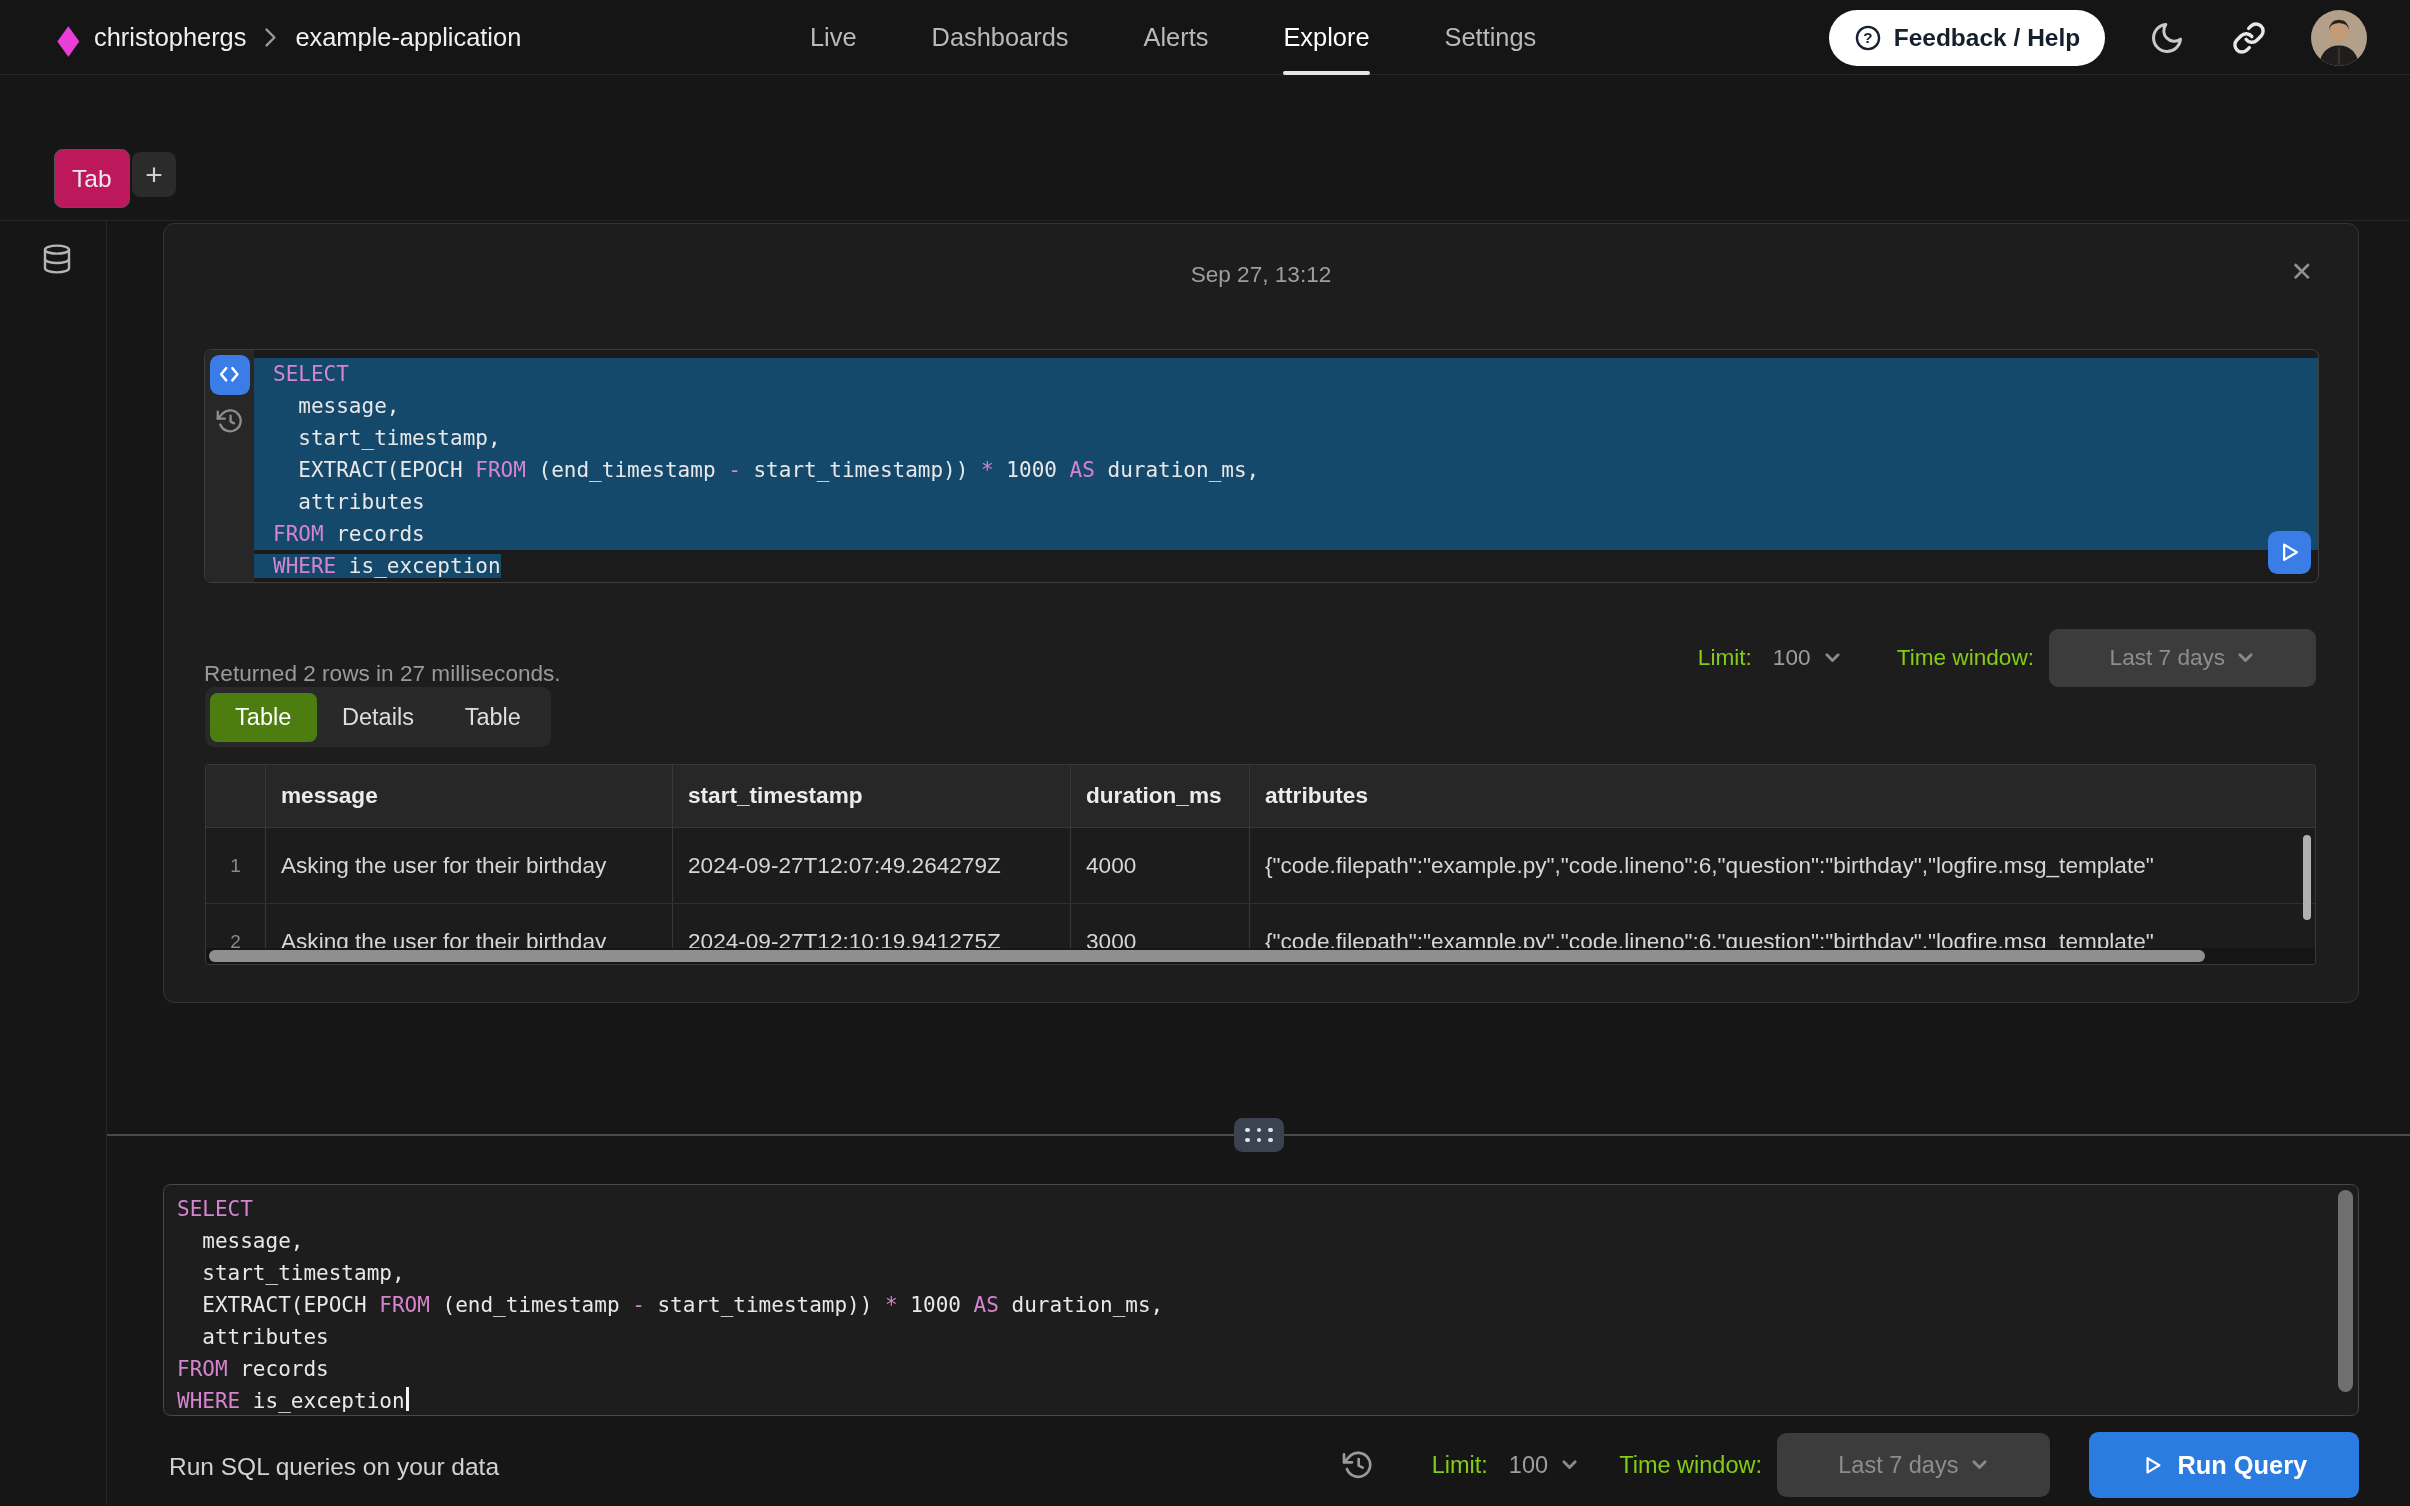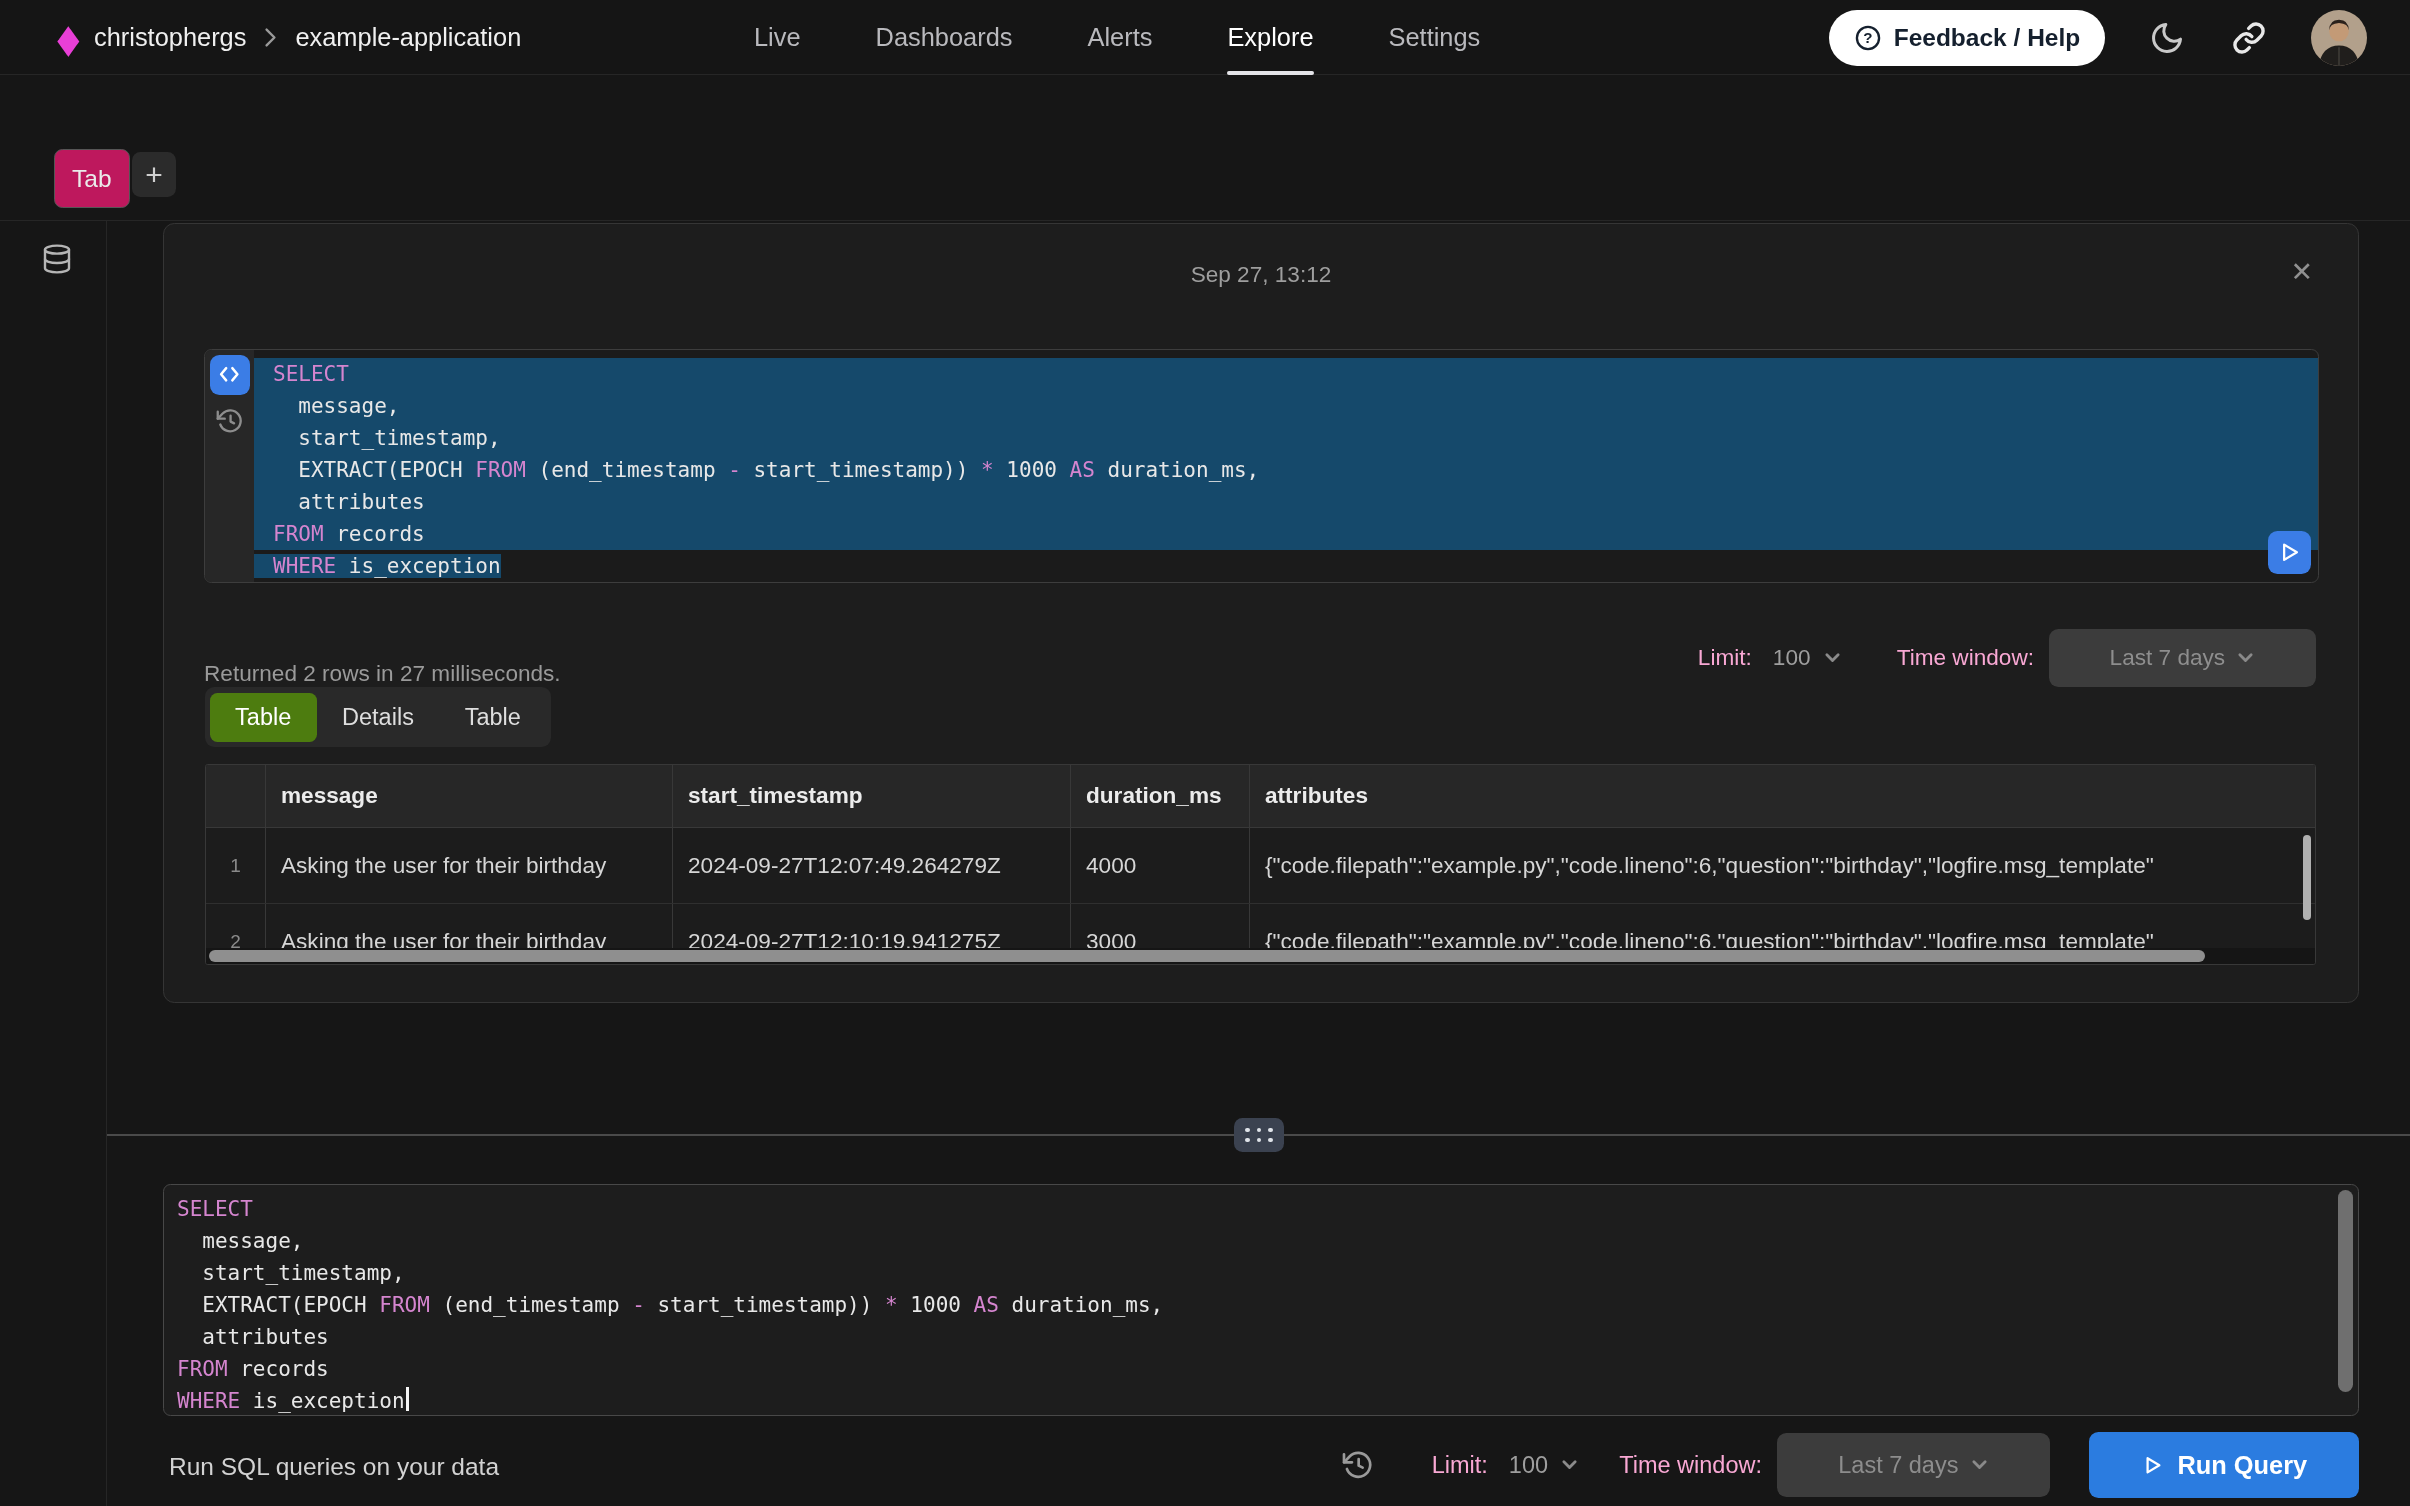--- a/index.html
+++ b/index.html
@@ -13,21 +13,21 @@
   svg { display:block; }
 
   
   .header { position:absolute; top:0; left:0; right:0; height:75px;
     background:#151515; border-bottom:0.9px solid #262626; }
   .logo { position:absolute; left:53px; top:7.5px; font-size:40px; color:var(--pink);
     transform:scaleX(0.72); line-height:60px; }
   .breadcrumb { position:absolute; left:94px; top:0; height:75px; display:flex; align-items:center; gap:17px;
     font-size:25.4px; font-weight:500; color:#f0f0f0; }
   .crumb-sep { display:flex; align-items:center; }
-  .nav { position:absolute; left:754px; top:0; height:75px; display:flex; gap:75px; }
+  .nav { position:absolute; left:810px; top:0; height:75px; display:flex; gap:75px; }
   .nav-item { position:relative; height:75px; display:flex; align-items:center;
     font-size:25.4px; color:#b9b9bd; cursor:pointer; }
   .nav-item.active { color:#ffffff; font-weight:500; }
   .nav-item.active::after { content:""; position:absolute; left:0; right:0; bottom:0;
     height:3.8px; border-radius:1.9px; background:#e4e4e8; }
   .hdr-right { position:absolute; left:1829px; top:0; height:75px; display:flex; align-items:center; }
   .feedback-btn { height:56px; padding:0 24.5px; background:#ffffff; border-radius:28px;
     display:flex; align-items:center; gap:12.2px; color:#15202e; font-size:24.5px; font-weight:600; cursor:pointer; }
   .icon-moon { margin-left:44px; cursor:pointer; }
   .icon-link { margin-left:47px; cursor:pointer; }
@@ -67,21 +67,21 @@
   .tok-k { color:var(--kw); }
   .tok-p { color:#e8e8e8; }
   .run-icon-btn { position:absolute; right:7.5px; bottom:8.5px; width:43px; height:43px;
     border-radius:9.4px; background:var(--icon-blue); display:flex; align-items:center; justify-content:center;
     cursor:pointer; z-index:2; }
 
   .status-row { position:absolute; left:40px; right:42px; top:405px; height:58px;
     display:flex; align-items:flex-end; font-size:22.6px; }
   .status-text { color:#9a9a9a; }
   .ctl { display:flex; align-items:center; }
-  .ctl-label { color:#f9a8d4; }
+  .ctl-label { color:#84cc16; }
   .ctl-value { color:#9e9e9e; margin-left:21px; display:flex; align-items:center; gap:12.2px; cursor:pointer; }
   .tw-label { margin-left:55px; }
   .tw-pill { margin-left:15px; width:267px; height:58px; border-radius:9.4px; background:#3c3c3c;
     color:#8e8e8e; display:flex; align-items:center; justify-content:center; gap:11.3px; cursor:pointer; }
   .chev { stroke:#8a8a8a; fill:none; stroke-width:2; stroke-linecap:round; stroke-linejoin:round; }
 
   .segmented { position:absolute; left:41px; top:463px; height:60px; background:#292929;
     border-radius:9.4px; display:inline-flex; align-items:center; padding:0 4.7px; }
   .seg { height:49px; padding:0 25.4px; border-radius:7.5px; display:flex; align-items:center;
     font-size:23.5px; color:#dedede; cursor:pointer; }

